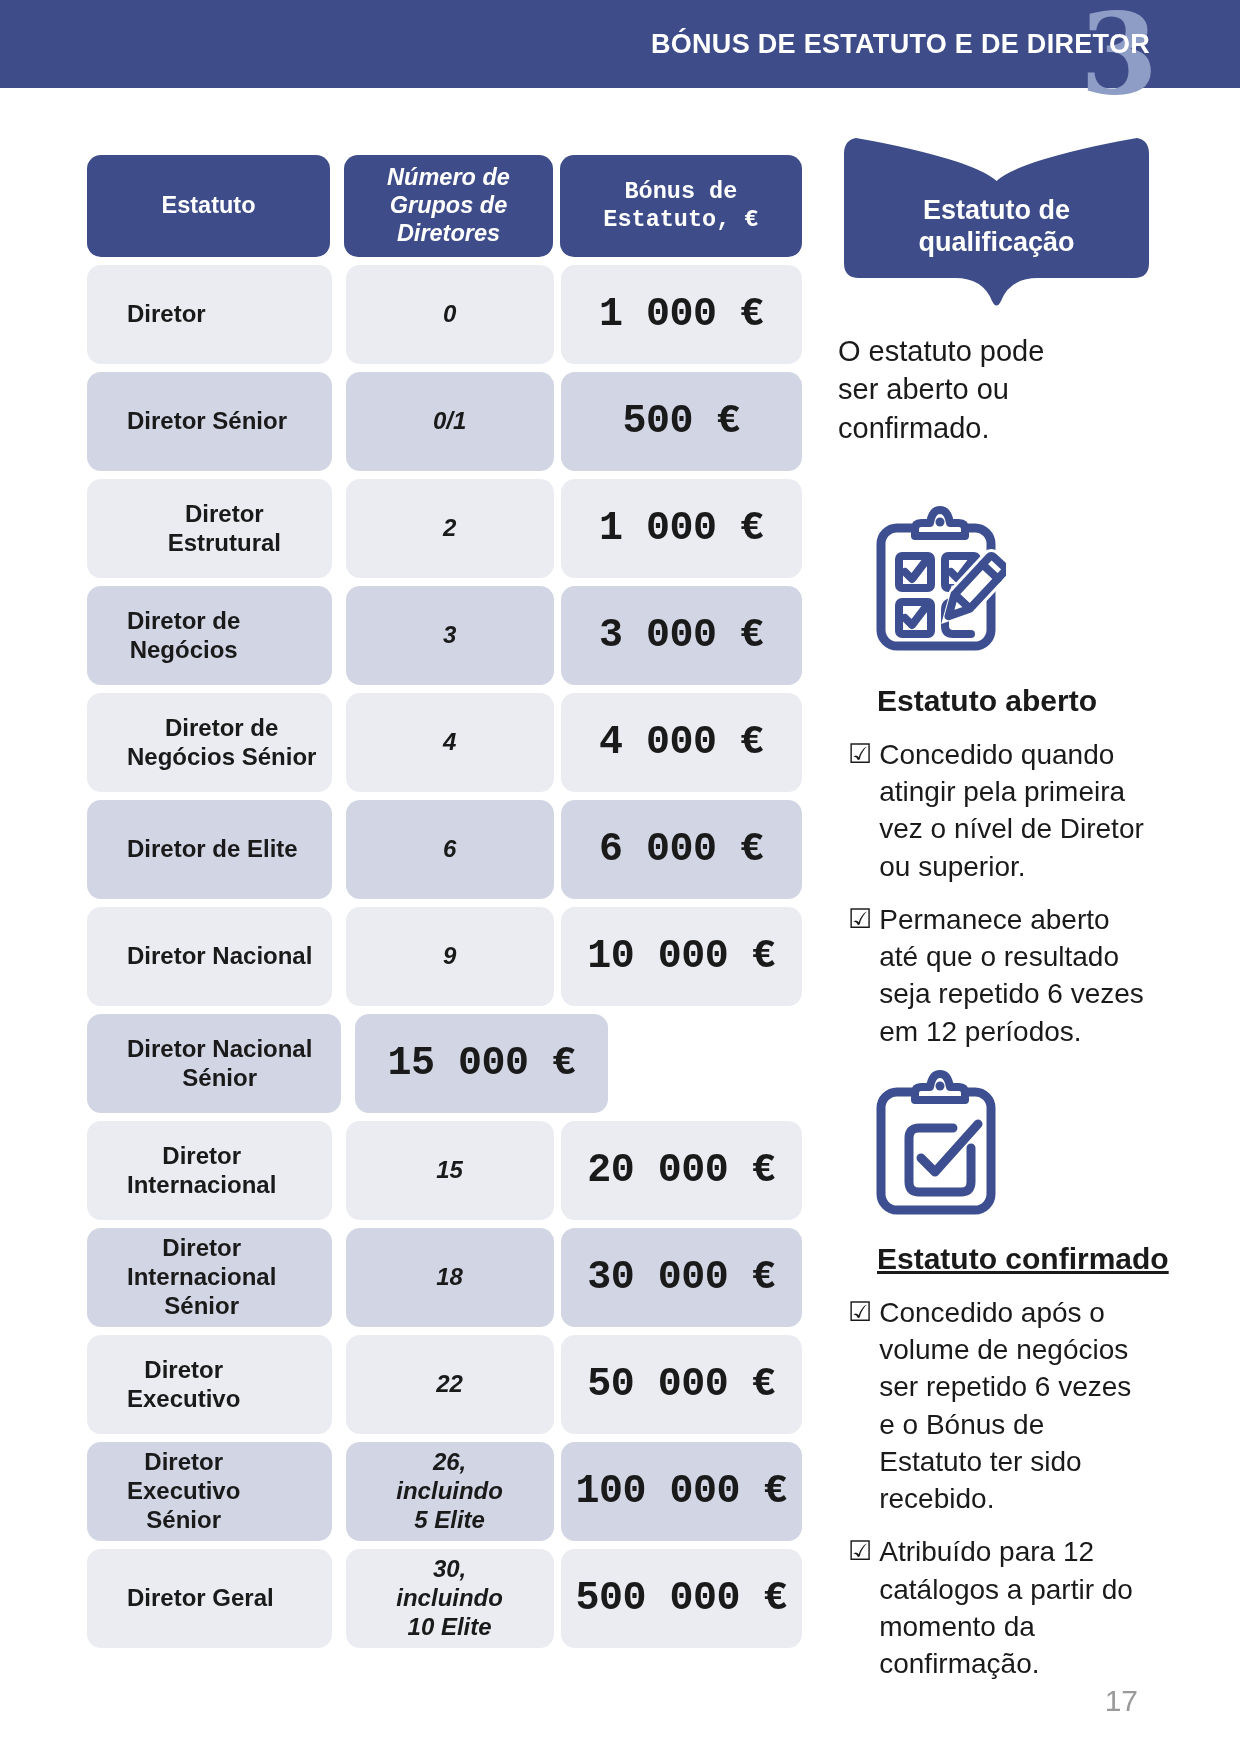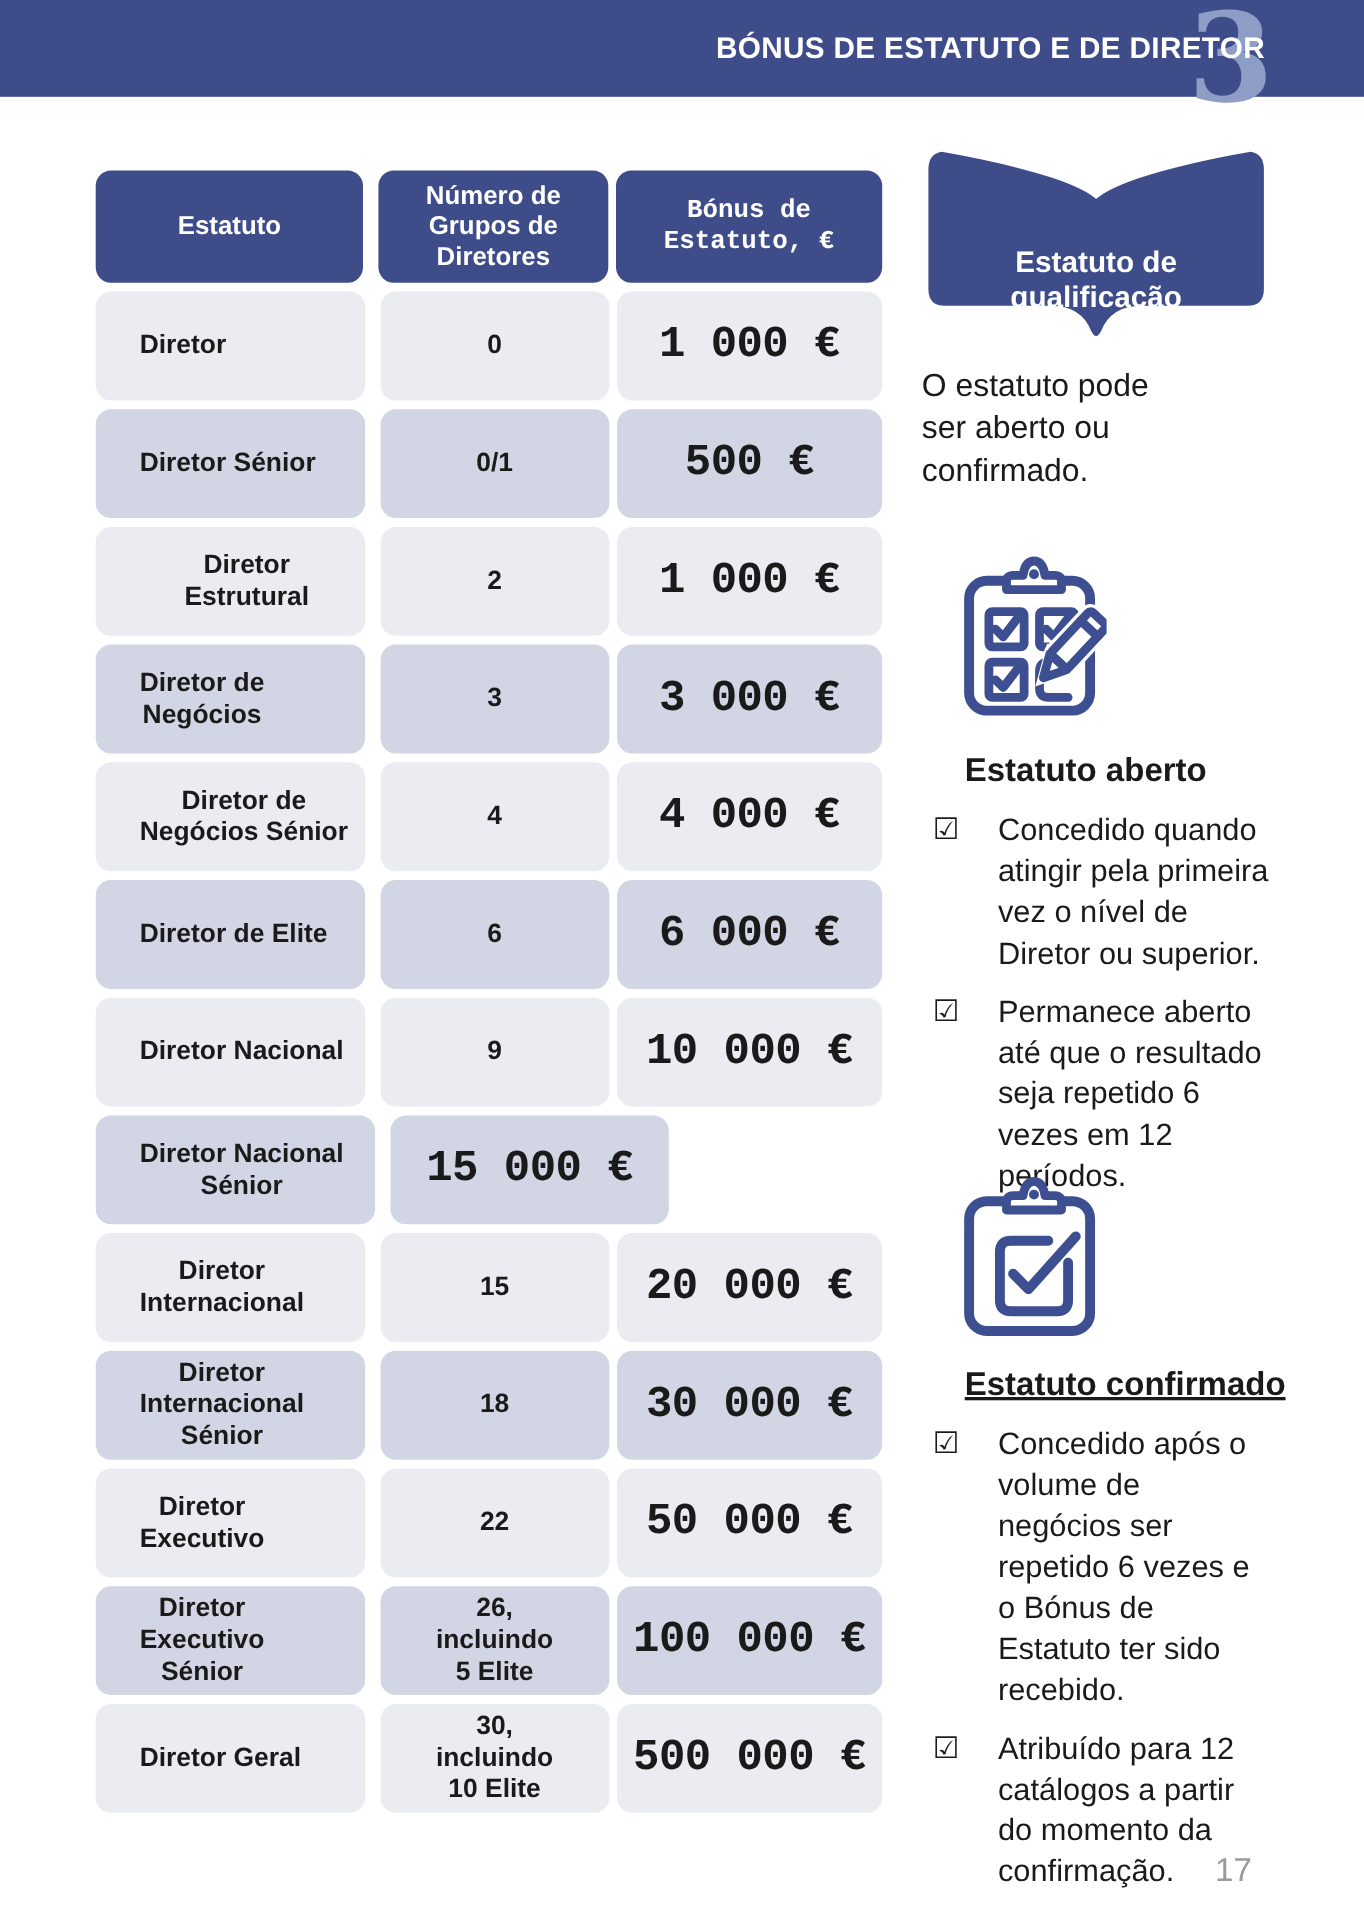--- a/index.html
+++ b/index.html
@@ -24,53 +24,53 @@
 
   
   .btable { position:absolute; left:87px; top:155px; width:715px; }
   .thead { display:flex; margin-bottom:8px; }
   .th {
     background:#3e4d89; color:#ffffff; border-radius:14px; height:102px;
     display:flex; align-items:center; justify-content:center; text-align:center;
     font-weight:bold; font-size:23.5px; line-height:1.18; padding:0 6px;
   }
   .c1 { width:254px; margin-right:14px; }
-  .c2 { width:218px; margin-right:7px; }
+  .c2 { width:218px; margin-right:7px;font-style:italic; }
   .c3 { width:253px;font-family:Liberation Mono, monospace; }
   .trow { display:flex; margin-bottom:8px; }
   .td { border-radius:14px; min-height:99px; display:flex; align-items:center; white-space:pre-line; }
   .td.c1 { padding-left:40px; padding-right:10px; font-weight:bold; font-size:24px; line-height:1.2; justify-content:flex-start; text-align:center; }
   .td.c2 { justify-content:center; text-align:center; font-weight:bold; font-size:24px; line-height:1.2; }
   .td.c3 { justify-content:center; text-align:center; font-weight:bold; font-size:40px; letter-spacing:-0.5px; }
   .trow:nth-child(odd)  .td { background:#eaecf2; }
   .trow:nth-child(even) .td { background:#d2d6e4; }
 
   
   .banner { position:absolute; left:840px; top:136px; width:313px; height:170px; }
   .banner svg { position:absolute; left:0; top:0; }
   .banner-label {
     position:absolute; left:0; top:58px; width:313px; text-align:center;
-    color:#ffffff; font-weight:bold; font-size:27px; line-height:1.2; white-space:pre-line;margin-top:28px;
+    color:#ffffff; font-weight:bold; font-size:27px; line-height:1.2; white-space:pre-line;
   }
   .intro {
     position:absolute; left:838px; top:332px; width:316px; text-align:left;
     font-size:29px; line-height:1.32; white-space:pre-line;
   }
   .clip-icon { position:absolute; left:874px; }
   .icon-open { top:502px; }
   .icon-confirmed { top:1066px; }
   .side-heading { position:absolute; left:877px; font-weight:bold; font-size:30px; }
   .h-open { top:684px; }
   .h-confirmed { top:1242px;text-decoration:underline; }
   .bullets { position:absolute; left:848px; width:306px; }
   .b-open { top:736px; }
   .b-confirmed { top:1294px; }
   .bullet { display:flex; margin-bottom:16px; }
   .bullet .check-glyph { font-size:27px; line-height:1.38; margin-right:7px; flex:0 0 auto; }
-  .bullet p { font-size:28px; line-height:1.33;margin-left:28px; }
+  .bullet p { font-size:28px; line-height:1.33; }
 
   .page-number { position:absolute; right:102px; top:1684px; color:#9a9a9a; font-size:30px; }
 </style>
 </head>
 <body>
 
 <div class="page">
 
   <div class="topbar"></div>
   <div class="chapter-numeral">3</div>

